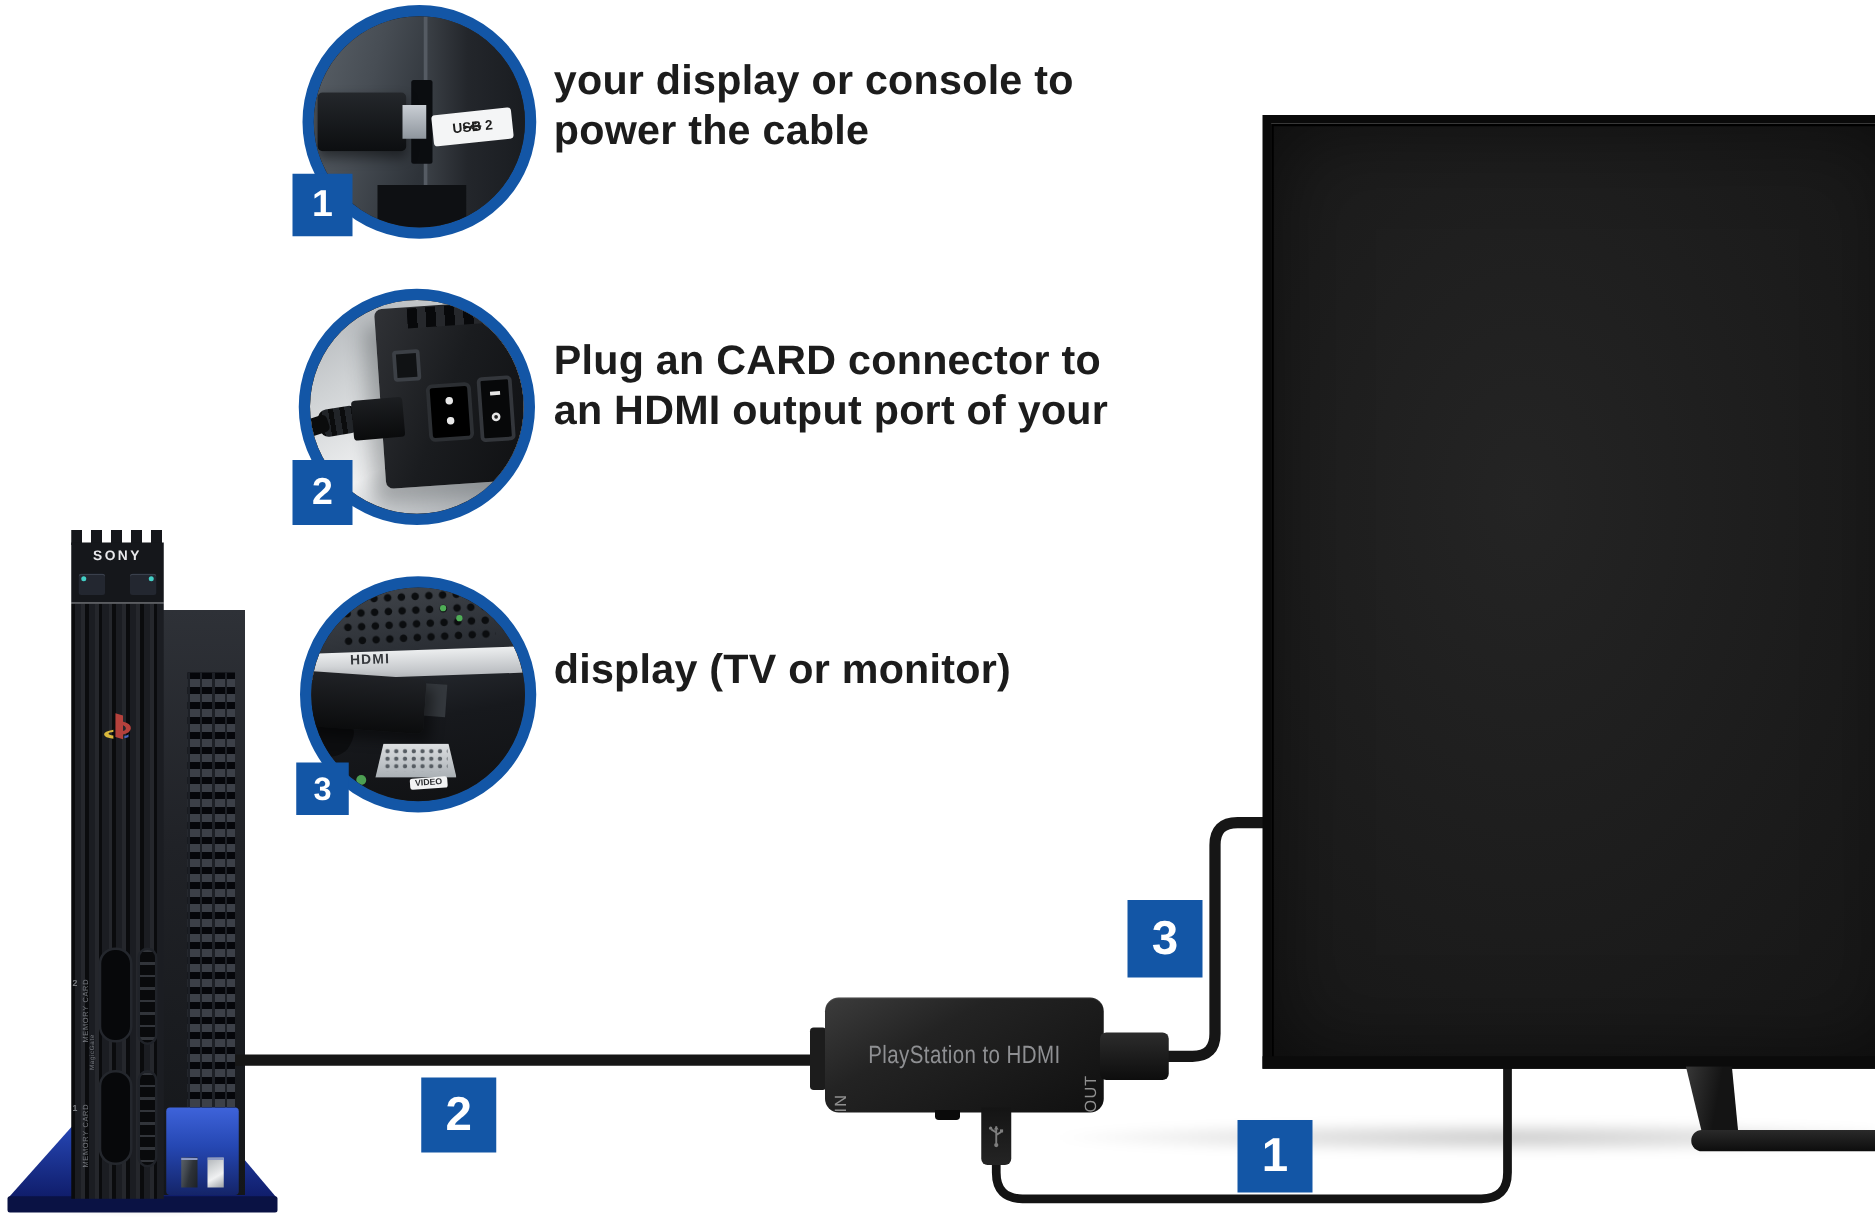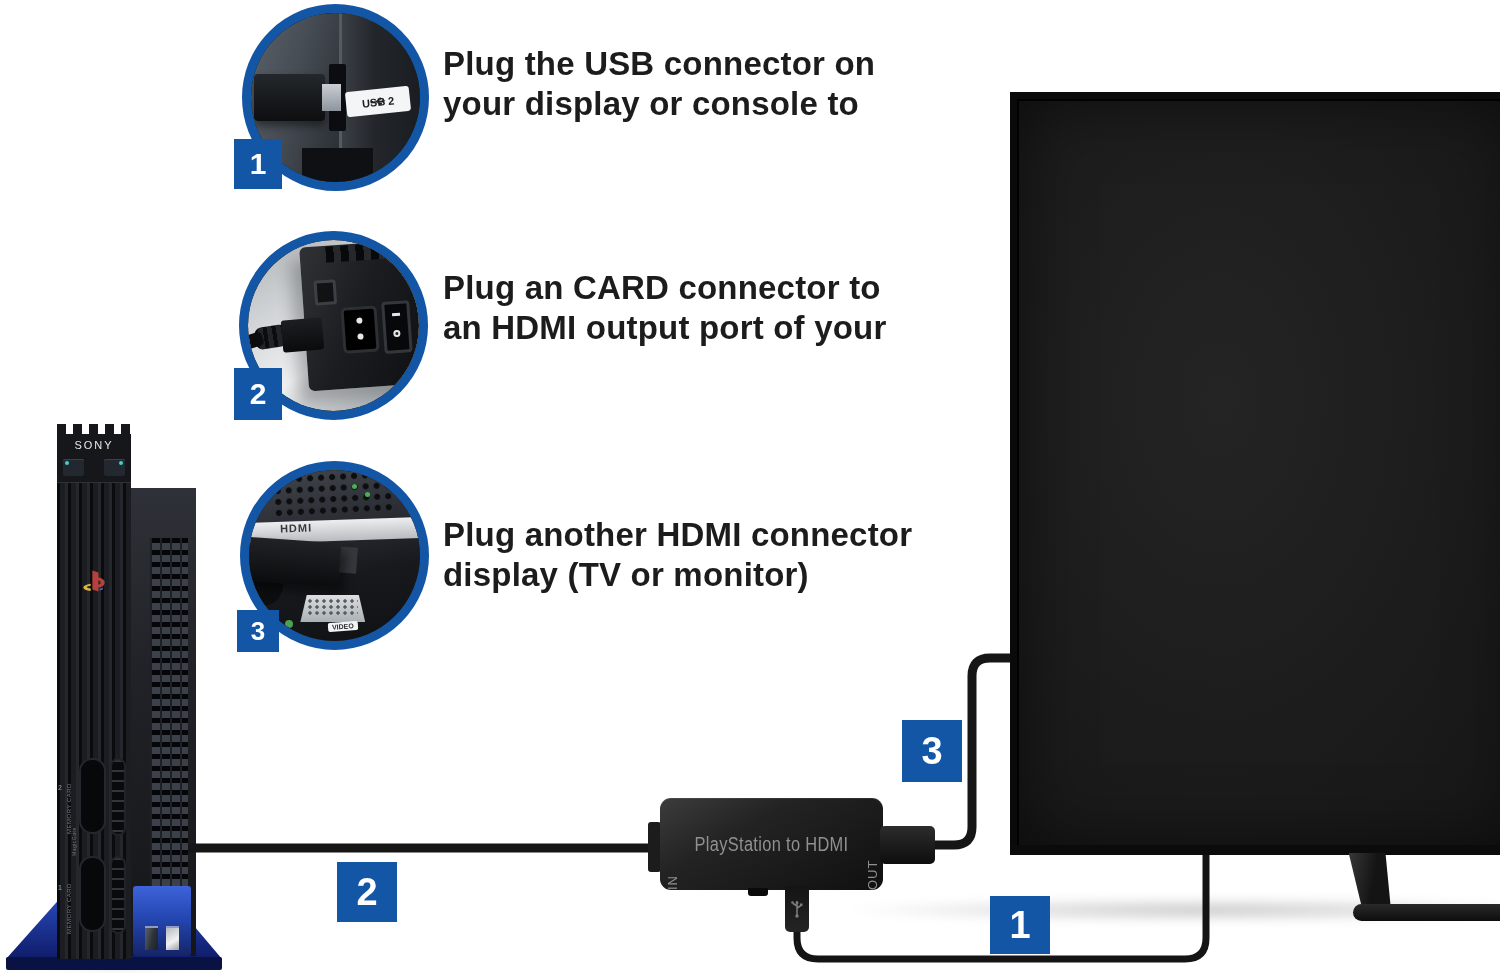--- a/index.html
+++ b/index.html
@@ -31,21 +31,21 @@
   .ps2-door{position:absolute;left:133px;top:886px;width:58px;height:70px;border-radius:3px;
     background:linear-gradient(180deg,#3e63da 0%,#2547b2 45%,#142468 100%);}
   .door-port{position:absolute;top:40px;width:13px;height:24px;background:#070a10;
     box-shadow:inset 0 2px 0 #8e9bc4;}
   .door-port.p1{left:12px;} .door-port.p2{left:33px;}
   .ps2-tower{position:absolute;left:57px;top:424px;width:74px;height:534px;}
   .teeth{position:absolute;left:0;top:0;width:100%;height:12px;
     background:repeating-linear-gradient(90deg,#15171b 0 9px,rgba(0,0,0,0) 9px 16px);}
   .head{position:absolute;left:0;top:10px;width:100%;height:48px;background:#15171b;}
   .sony{position:absolute;top:5px;left:0;width:100%;text-align:center;color:#e9e9ec;
-    font-size:11px;font-weight:normal;letter-spacing:2px;}
+    font-size:11px;font-weight:bold;letter-spacing:2px;}
   .fbtn{position:absolute;top:25px;width:21px;height:17px;background:#232730;border-radius:2px;
     box-shadow:inset 0 1px 0 #3a404c;}
   .fbtn.l{left:6px;} .fbtn.r{left:47px;}
   .teal{position:absolute;width:4px;height:4px;border-radius:50%;background:#43cfc6;}
   .ridges{position:absolute;left:0;top:58px;width:100%;height:476px;
     background:repeating-linear-gradient(90deg,#0a0b0d 0 3px,#1b1d22 3px 8px,#25272c 8px 11px);
     border-top:1px solid #2e3136;}
   .ps-logo{position:absolute;left:26px;top:146px;width:22px;height:22px;}
   .mem-slot{position:absolute;left:22px;width:27px;height:76px;border-radius:13px;
     background:#07080a;border:2px solid #24272d;box-sizing:border-box;}
@@ -263,22 +263,22 @@
             <circle cx="4" cy="10" r="3" fill="#222"></circle>
               <circle cx="24" cy="4" r="2.5" fill="#222"></circle>
             <rect x="21.5" y="13" width="5" height="5" fill="#222"></rect>
             <path d="M28 6 L35 10 L28 14 Z" fill="#222"></path>
           </svg>
         </div>
       </div>
     </div>
     <div class="badge c1">1</div>
     <div class="step-text t1">
-      <div>Plug the USB connector on</div>
       <div>your display or console to</div>
+      <div>power the cable</div>
     </div>
   </div>
 
   <div>
     <div class="ring r2">
       <div class="photo p2">
         <div class="p2-device">
           <div class="p2-vents" style="position:absolute;"></div>
           <div class="p2-sq" style="position:absolute;"></div>
           <div class="p2-inlet" style="position:absolute;">
@@ -315,18 +315,17 @@
         <div class="p3-plug"></div>
         <div class="p3-vga"></div>
         <div class="p3-vga-holes"></div>
         <span class="p3-rca y"></span>
         <span class="p3-rca g"></span>
         <div class="p3-video">VIDEO</div>
       </div>
     </div>
     <div class="badge c3">3</div>
     <div class="step-text t3">
-      <div>Plug another HDMI connector</div>
       <div>display (TV or monitor)</div>
     </div>
   </div>
 
 </div>
 
 </body></html>

